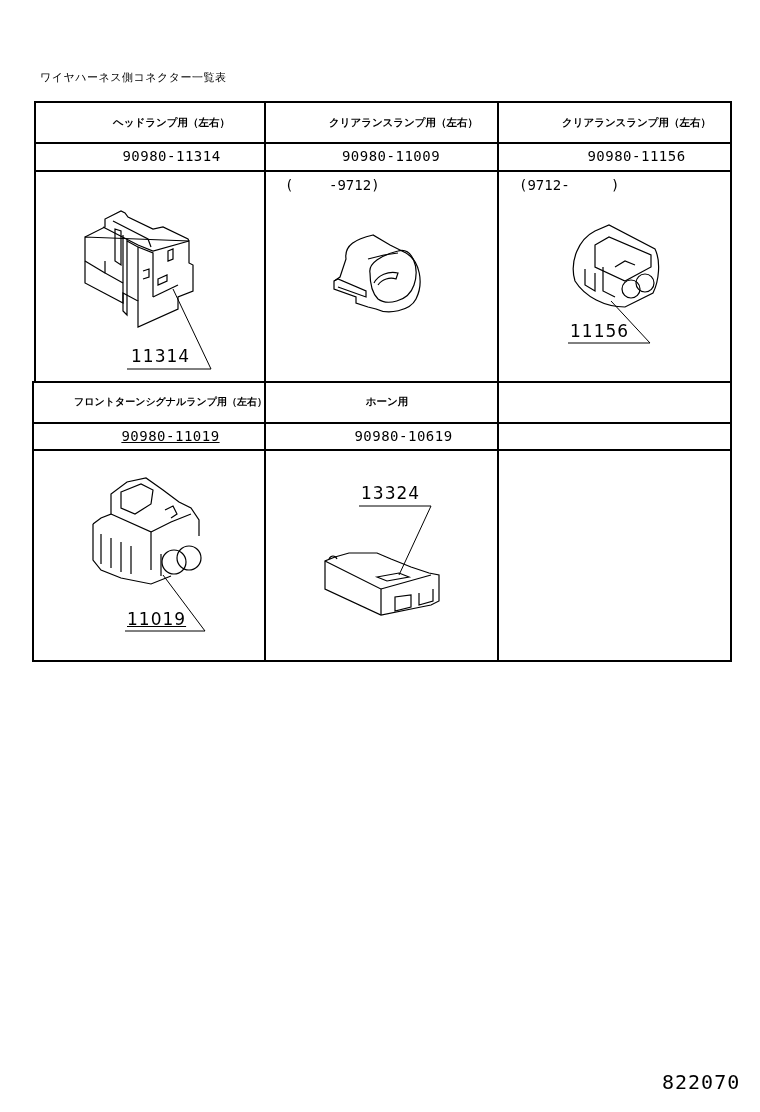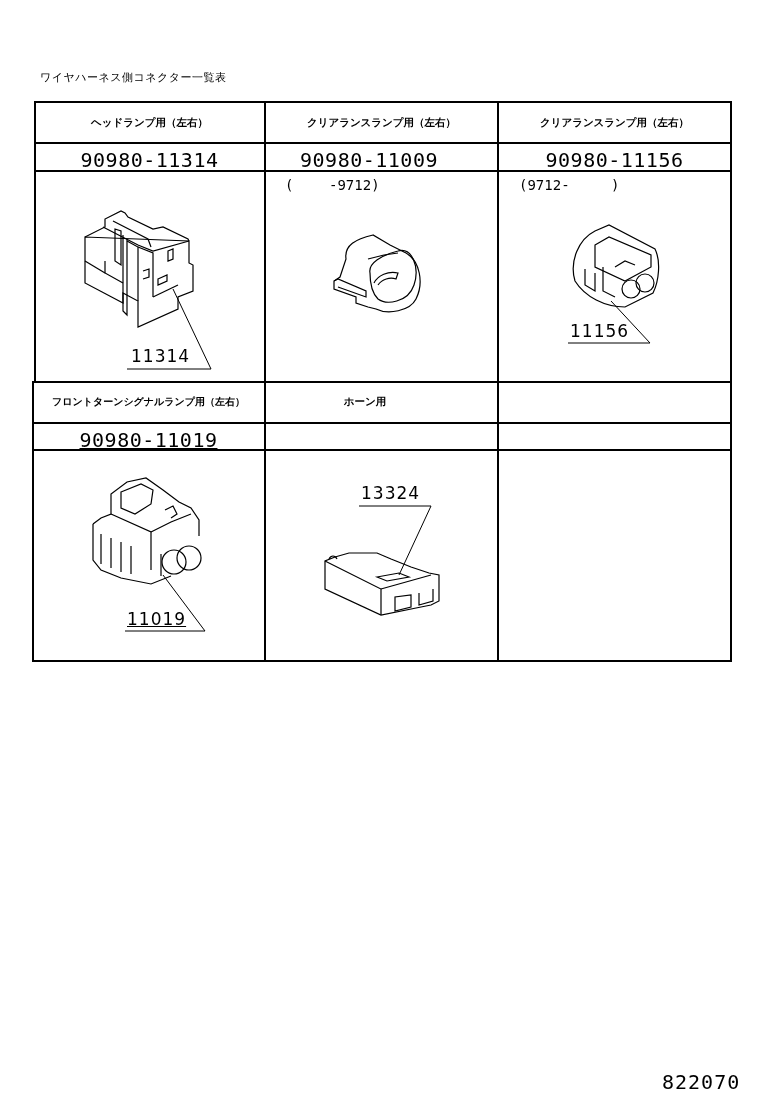--- a/index.html
+++ b/index.html
@@ -3,23 +3,23 @@
   <meta charset="utf-8">
   <style>
     html, body { margin: 0; padding: 0; background: #ffffff; }
     body { width: 760px; height: 1112px; position: relative; overflow: hidden;
            font-family: "DejaVu Sans", sans-serif; color: #000; }
     .title { position: absolute; left: 40px; top: 70px; font-size: 11px; font-weight: normal; letter-spacing: 0.5px; }
     .page-id { position: absolute; left: 662px; top: 1070px; font-family: "DejaVu Sans Mono", monospace; font-size: 20px; letter-spacing: 1px; }
     .table { position: absolute; left: 33px; top: 101px; width: 698px; height: 561px; }
     .hline { position: absolute; background: #000; height: 2px; }
     .vline { position: absolute; background: #000; width: 2px; }
-    .cell-text { position: absolute; text-align: center; }
+    .cell-text { position: absolute; text-align: center; padding-left: 22px; }
     .hdr { font-size: 10.5px; font-weight: bold; }
-    .pn { font-family: "DejaVu Sans Mono", monospace; font-size: 20px; letter-spacing: 0.5px; }
+    .pn { font-family: "DejaVu Sans Mono", monospace; font-size: 14px; letter-spacing: 0.5px; }
     .note { position: absolute; font-family: "DejaVu Sans Mono", monospace; font-size: 14px; }
     .drawing { position: absolute; }
     .callout { position: absolute; font-family: "DejaVu Sans", sans-serif; font-size: 17px; letter-spacing: 1px; }
     svg { overflow: visible; }
     svg * { vector-effect: non-scaling-stroke; }
   </style>
 </head>
 <body>
 
 <div class="title">ワイヤハーネス側コネクター一覧表</div>
@@ -96,20 +96,21 @@
   <svg class="drawing" style="left:0; top:0;" width="698" height="561" fill="none" stroke="#000" stroke-width="1">
     <line x1="535" y1="242" x2="617" y2="242"></line>
     <line x1="617" y1="242" x2="578" y2="200"></line>
   </svg>
   <div class="callout" style="left:537px; top:220px;">11156</div>
 
   <div class="cell-text hdr" style="left:0px; width:231px; top:294px; font-size:10px;">フロントターンシグナルランプ用（左右）</div>
   <div class="cell-text hdr" style="left:233px; width:198px; top:294px;">ホーン用</div>
 
   <div class="cell-text pn" style="left:0px; width:231px; top:327px;text-decoration:underline;">90980-11019</div>
+  <div class="cell-text pn" style="left:233px; width:231px; top:327px;">90980-10619</div>
 
   <svg class="drawing" style="left:58px; top:373px;" width="125" height="115" viewBox="0 0 125 115" fill="none" stroke="#000" stroke-width="1.2">
     <path d="M2 50 L2 86 L10 96 L30 104 L60 110 L80 102"></path>
     <path d="M2 50 L10 44 L20 40 L20 20 L36 8 L55 4 L72 16 L88 28 L100 34 L108 46 L108 62"></path>
     <path d="M20 40 L60 58 L60 96"></path>
     <path d="M30 18 L50 10 L62 16 L60 30 L44 40 L30 34 Z"></path>
     <path d="M60 58 L80 48 L100 40"></path>
     <path d="M74 36 L82 32 L86 40 L80 44"></path>
     <path d="M10 60 L10 90 M20 64 L20 94 M30 68 L30 98 M40 72 L40 100"></path>
     <circle cx="83" cy="88" r="12"></circle>

